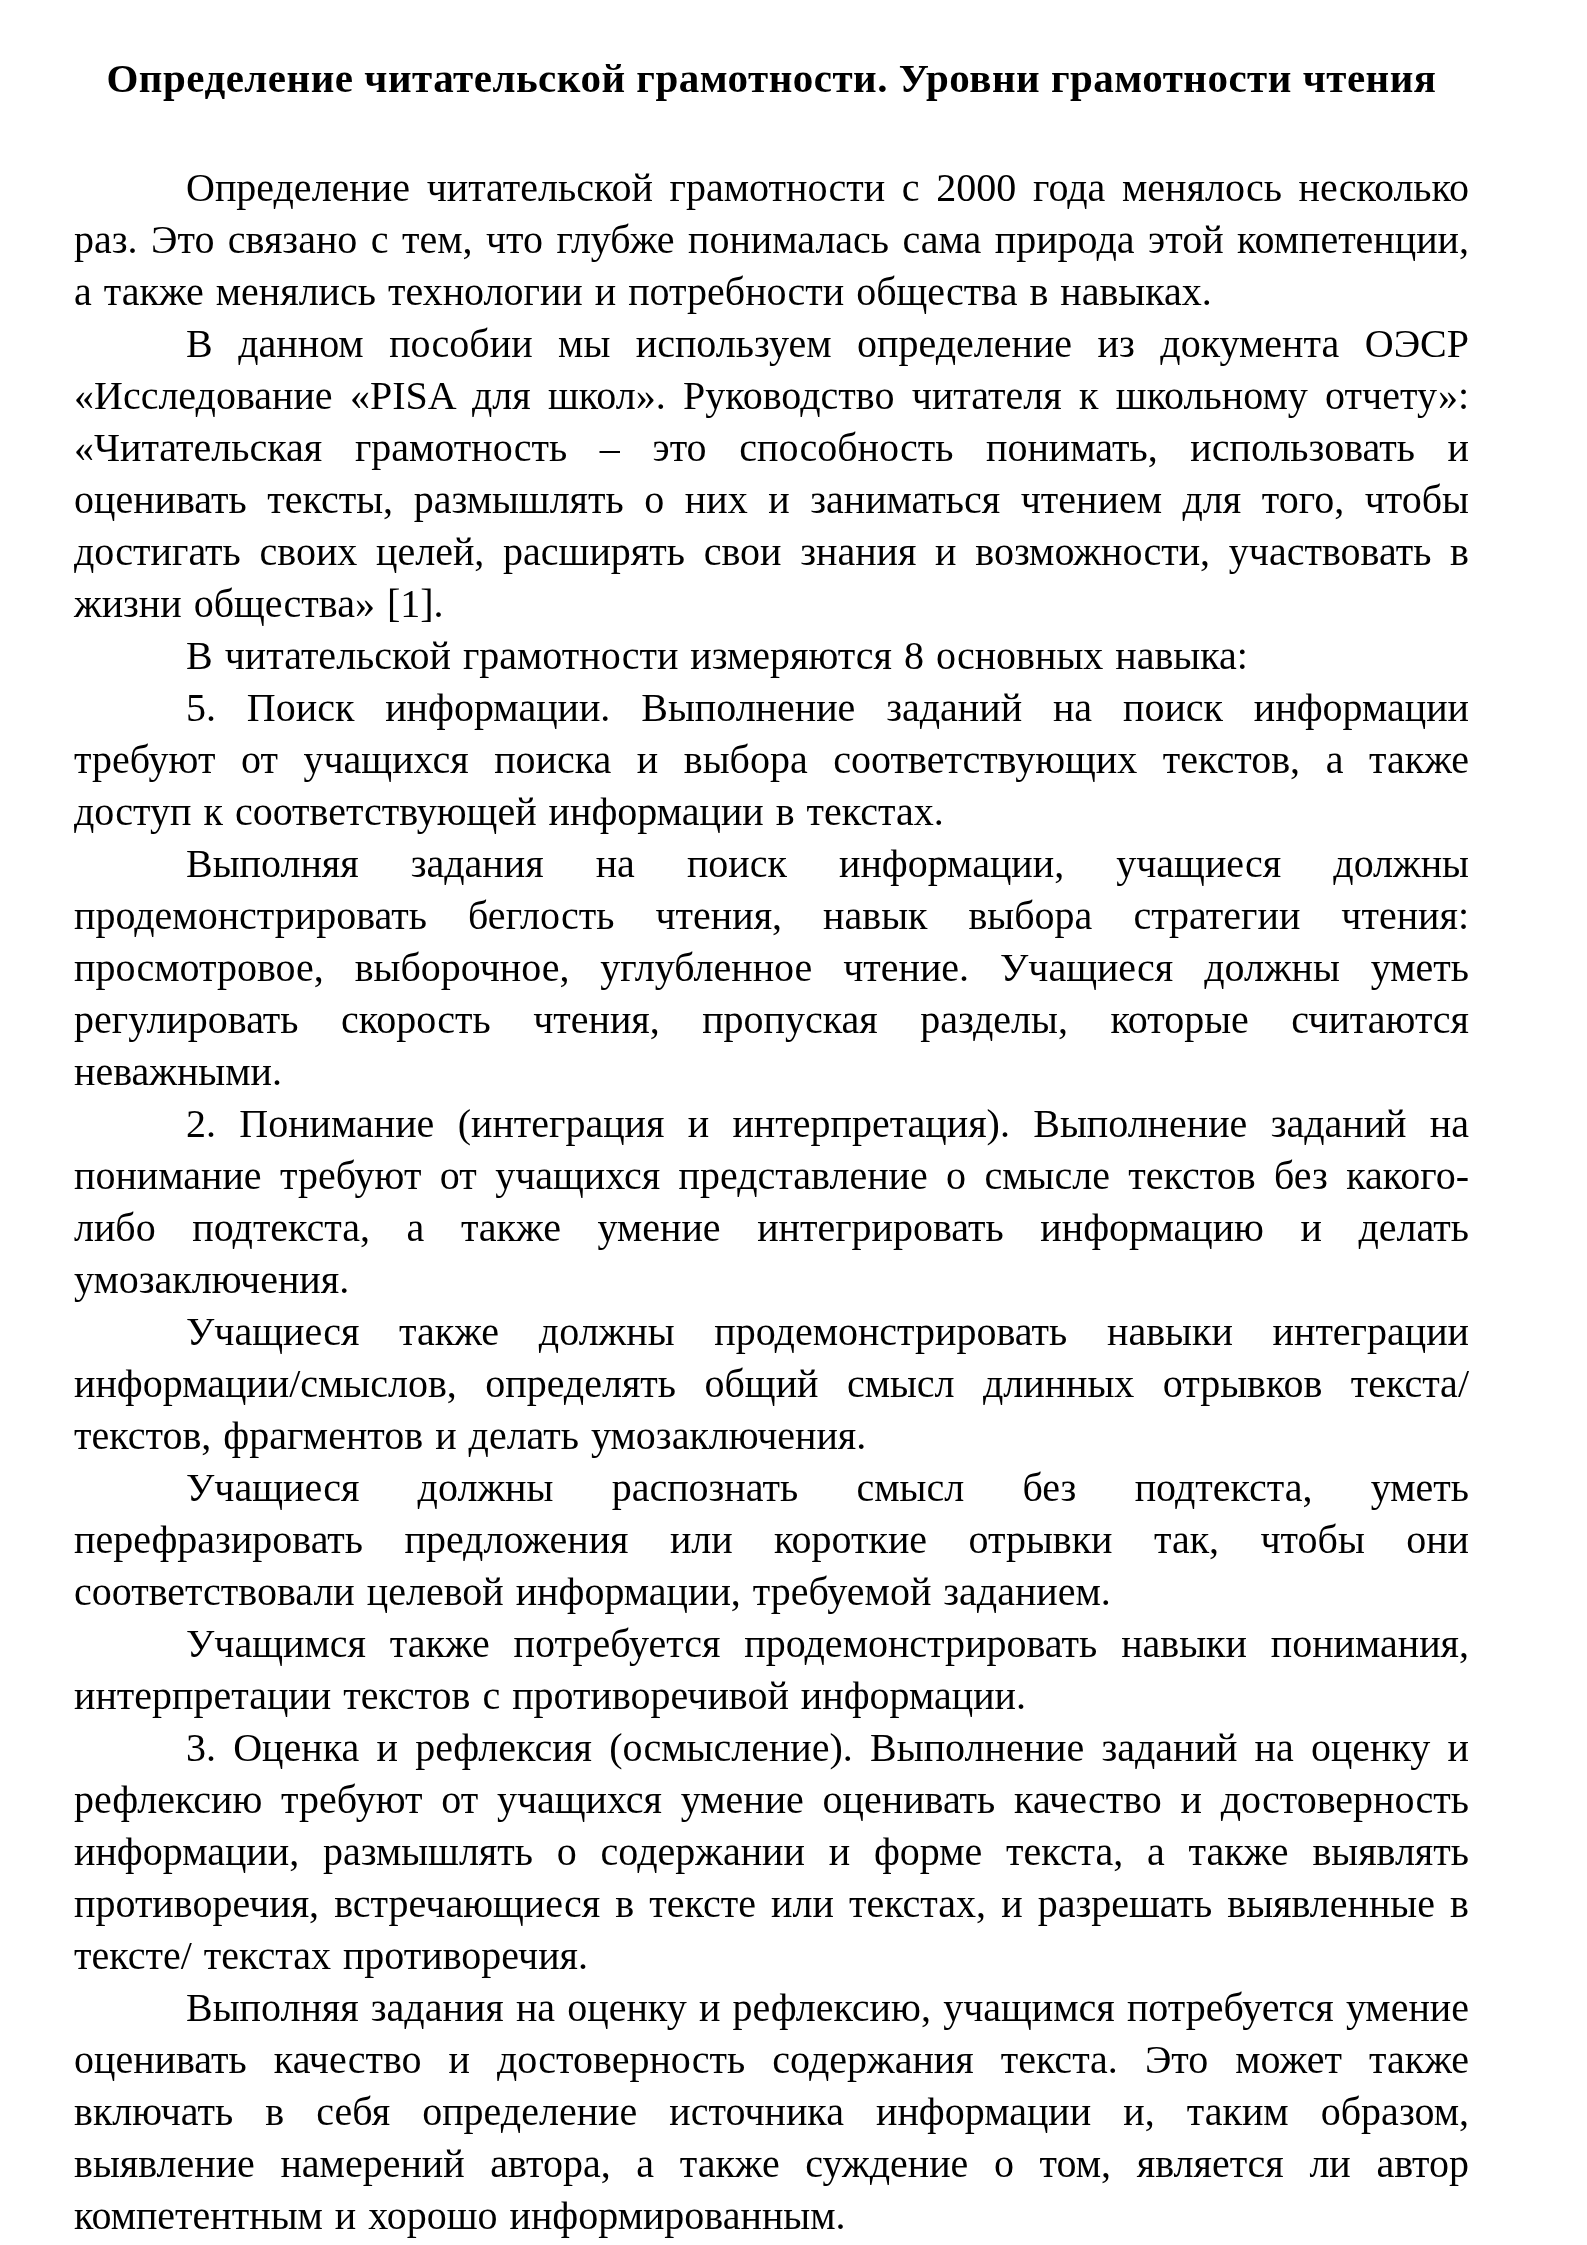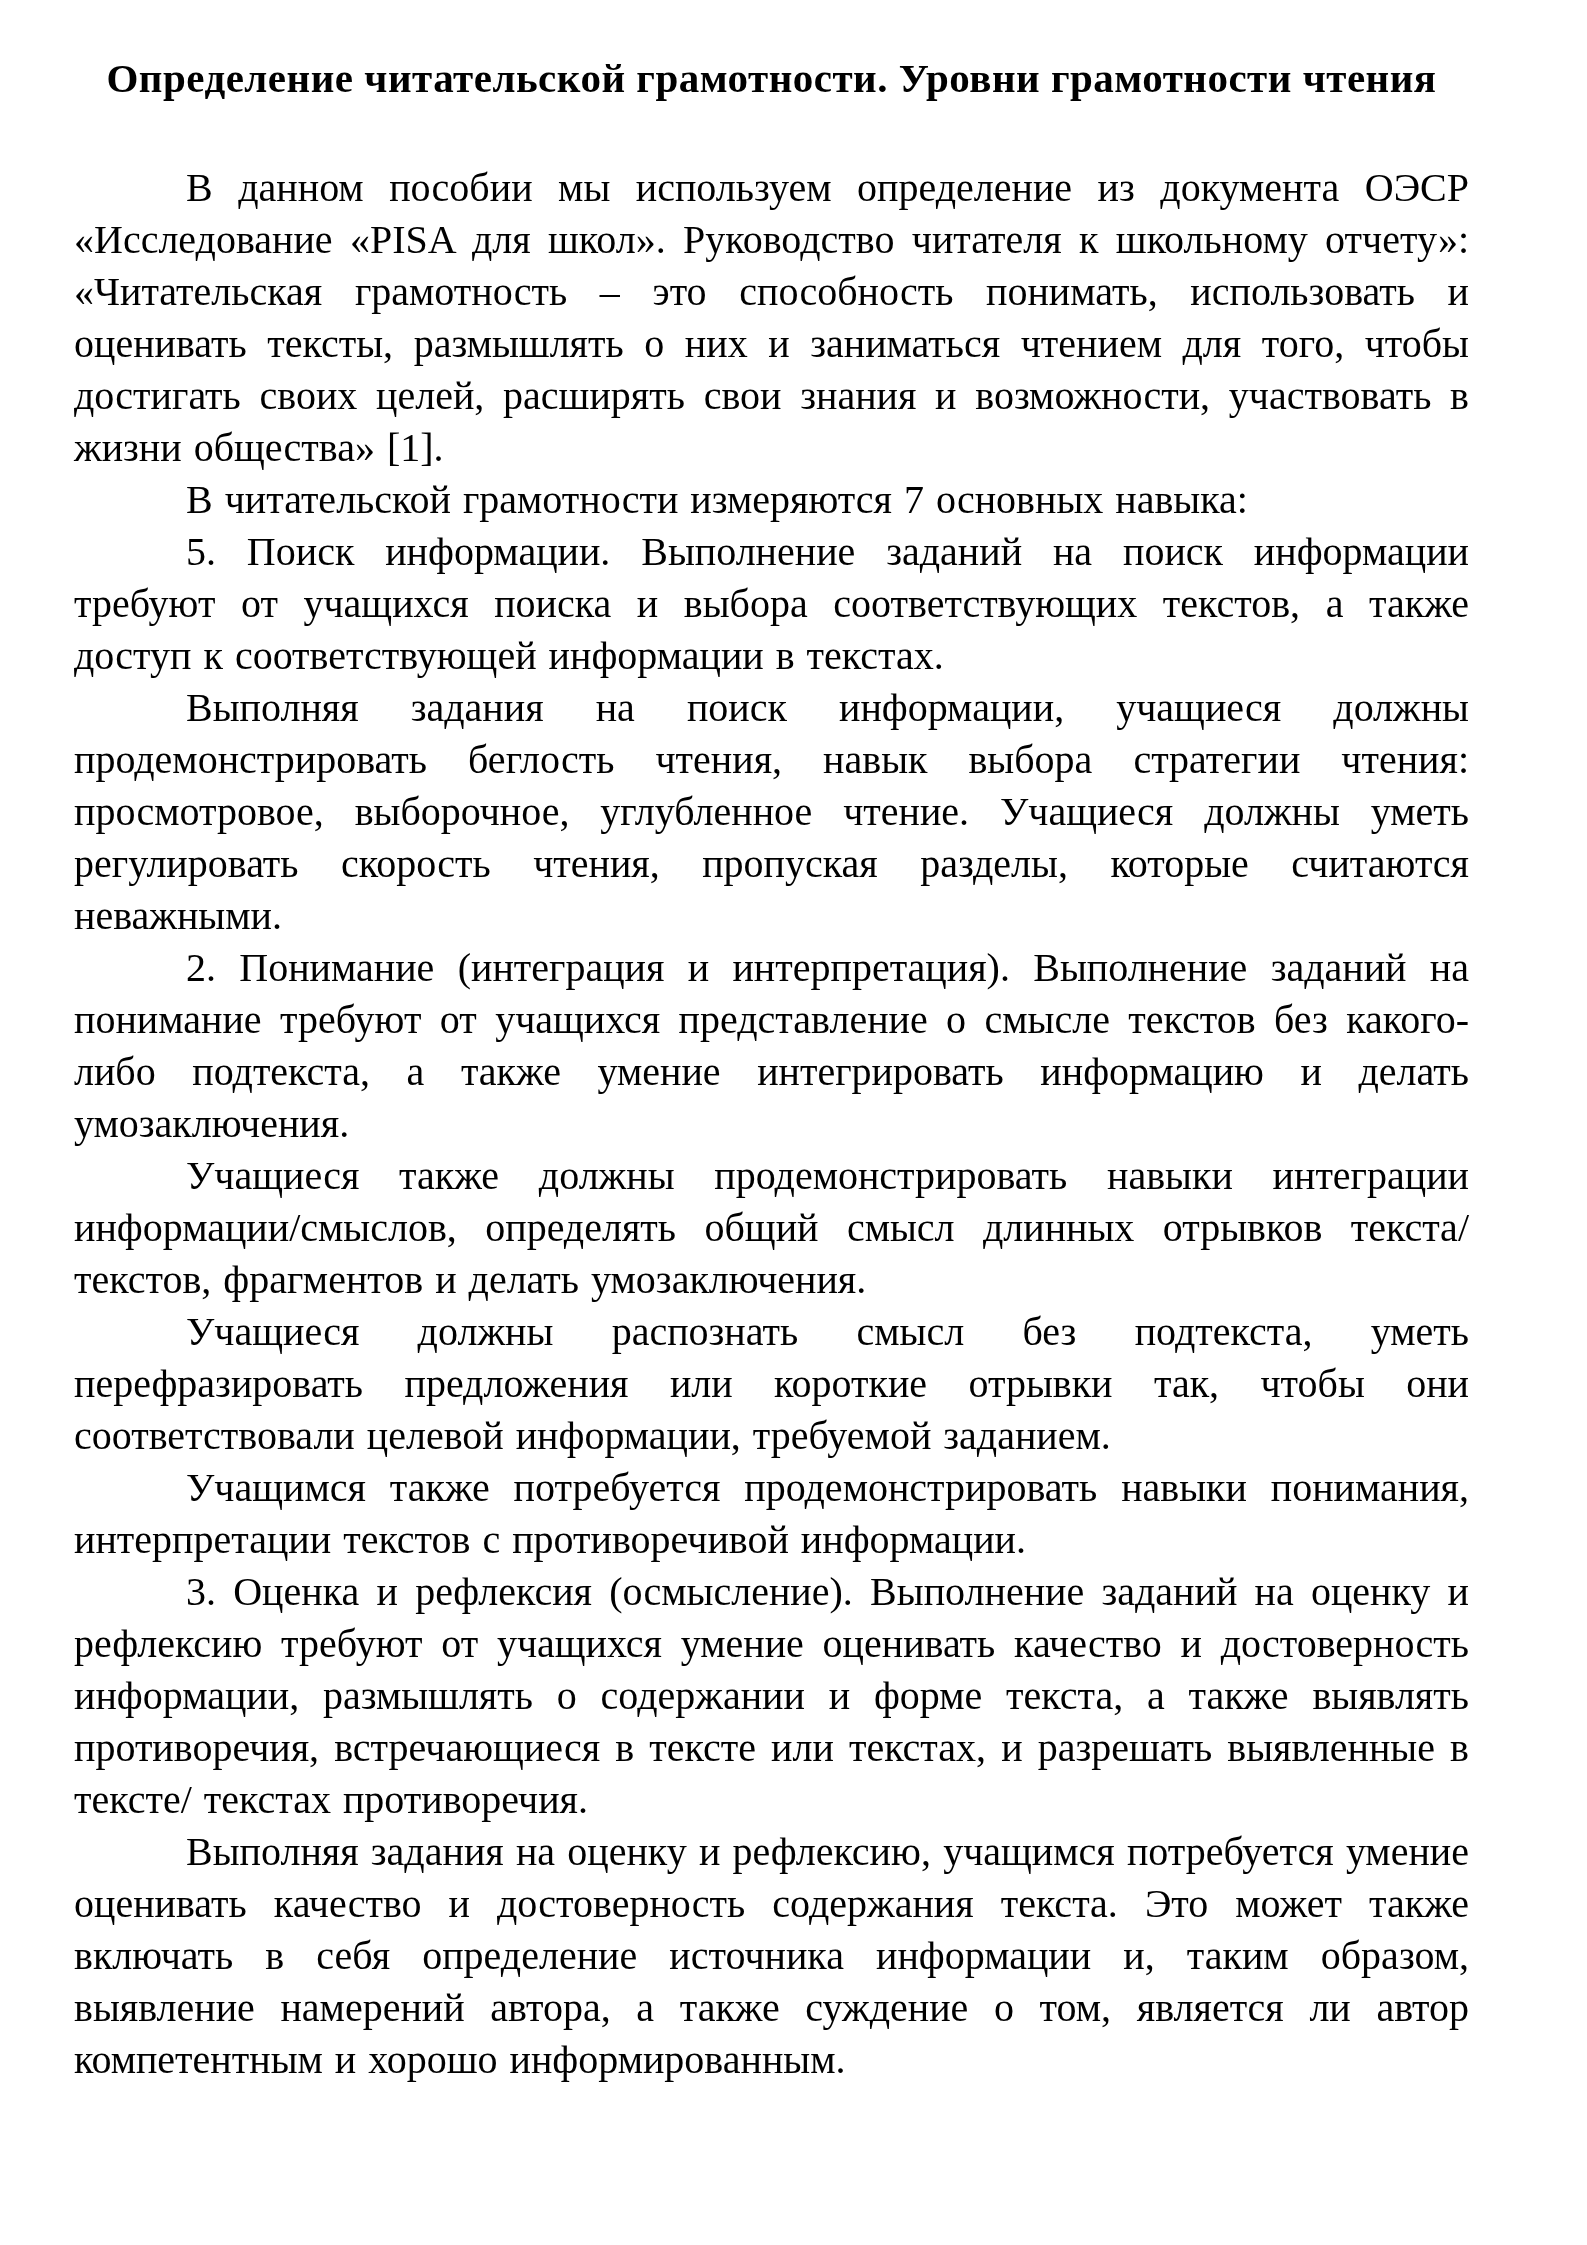--- a/index.html
+++ b/index.html
@@ -38,22 +38,23 @@
     text-indent: 112px;
     word-spacing: 2px;
   }
 </style>
 </head>
 <body>
 
 <div class="page">
   <h1 class="doc-title">Определение читательской грамотности. Уровни грамотности чтения</h1>
 
+  <p class="para">Определение читательской грамотности с 2000 года менялось несколько раз. Это связано с тем, что глубже понималась сама природа этой компетенции, а также менялись технологии и потребности общества в навыках.</p>
   <p class="para">В данном пособии мы используем определение из документа ОЭСР «Исследование «PISA для школ». Руководство читателя к школьному отчету»: «Читательская грамотность – это способность понимать, использовать и оценивать тексты, размышлять о них и заниматься чтением для того, чтобы достигать своих целей, расширять свои знания и возможности, участвовать в жизни общества» [1].</p>
-  <p class="para">В читательской грамотности измеряются 7 основных навыка:</p>
+  <p class="para">В читательской грамотности измеряются 8 основных навыка:</p>
   <p class="para">5. Поиск информации. Выполнение заданий на поиск информации требуют от учащихся поиска и выбора соответствующих текстов, а также доступ к соответствующей информации в текстах.</p>
   <p class="para">Выполняя задания на поиск информации, учащиеся должны продемонстрировать беглость чтения, навык выбора стратегии чтения: просмотровое, выборочное, углубленное чтение. Учащиеся должны уметь регулировать скорость чтения, пропуская разделы, которые считаются неважными.</p>
   <p class="para">2. Понимание (интеграция и интерпретация). Выполнение заданий на понимание требуют от учащихся представление о смысле текстов без какого-либо подтекста, а также умение интегрировать информацию и делать умозаключения.</p>
   <p class="para">Учащиеся также должны продемонстрировать навыки интеграции информации/смыслов, определять общий смысл длинных отрывков текста/текстов, фрагментов и делать умозаключения.</p>
   <p class="para">Учащиеся должны распознать смысл без подтекста, уметь перефразировать предложения или короткие отрывки так, чтобы они соответствовали целевой информации, требуемой заданием.</p>
   <p class="para">Учащимся также потребуется продемонстрировать навыки понимания, интерпретации текстов с противоречивой информации.</p>
   <p class="para">3. Оценка и рефлексия (осмысление). Выполнение заданий на оценку и рефлексию требуют от учащихся умение оценивать качество и достоверность информации, размышлять о содержании и форме текста, а также выявлять противоречия, встречающиеся в тексте или текстах, и разрешать выявленные в тексте/ текстах противоречия.</p>
   <p class="para">Выполняя задания на оценку и рефлексию, учащимся потребуется умение оценивать качество и достоверность содержания текста. Это может также включать в себя определение источника информации и, таким образом, выявление намерений автора, а также суждение о том, является ли автор компетентным и хорошо информированным.</p>
 </div>
 

